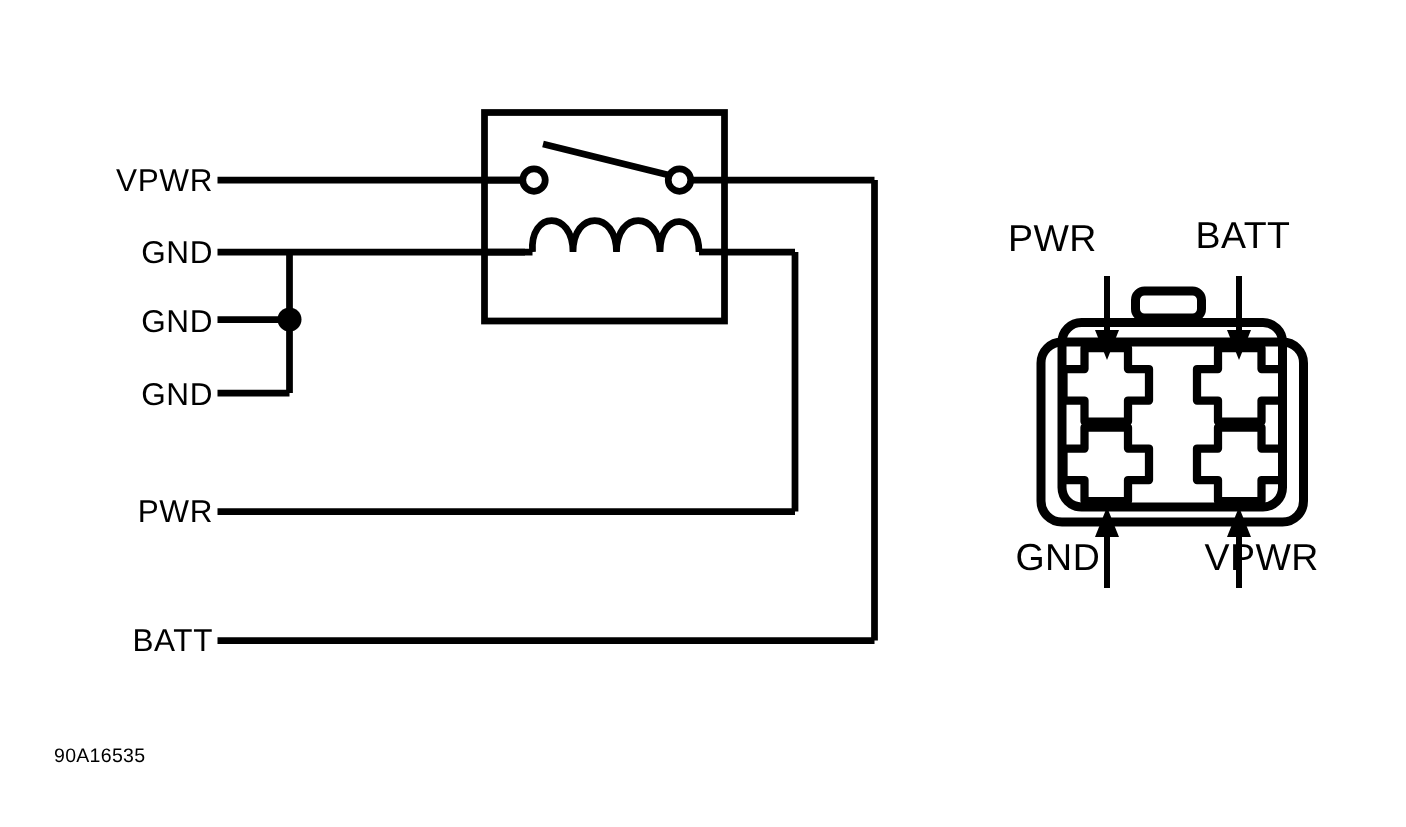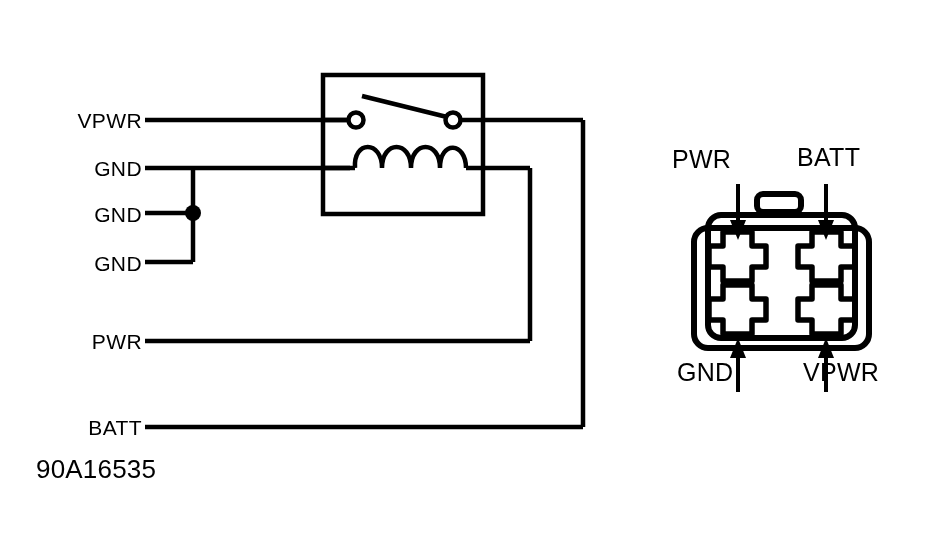--- a/index.html
+++ b/index.html
@@ -35,22 +35,23 @@
   .wire-label {
     font-size: 21px;
     letter-spacing: 0.4px;
     text-align: right;
   }
   .pin-label {
     font-size: 25px;
     letter-spacing: 0.3px;
   }
   .fig-id {
-    font-size: 26px;
+    font-size: 13px;
     letter-spacing: 0.2px;
+    margin-top: 41px;
   }
 </style>
 </head>
 <body>
 
 <div id="page">
 
   <svg id="schematic-svg" viewBox="0 0 937 551">
     <g fill="none" stroke="#000000" stroke-width="4.5" stroke-linecap="butt" stroke-linejoin="miter">
 

